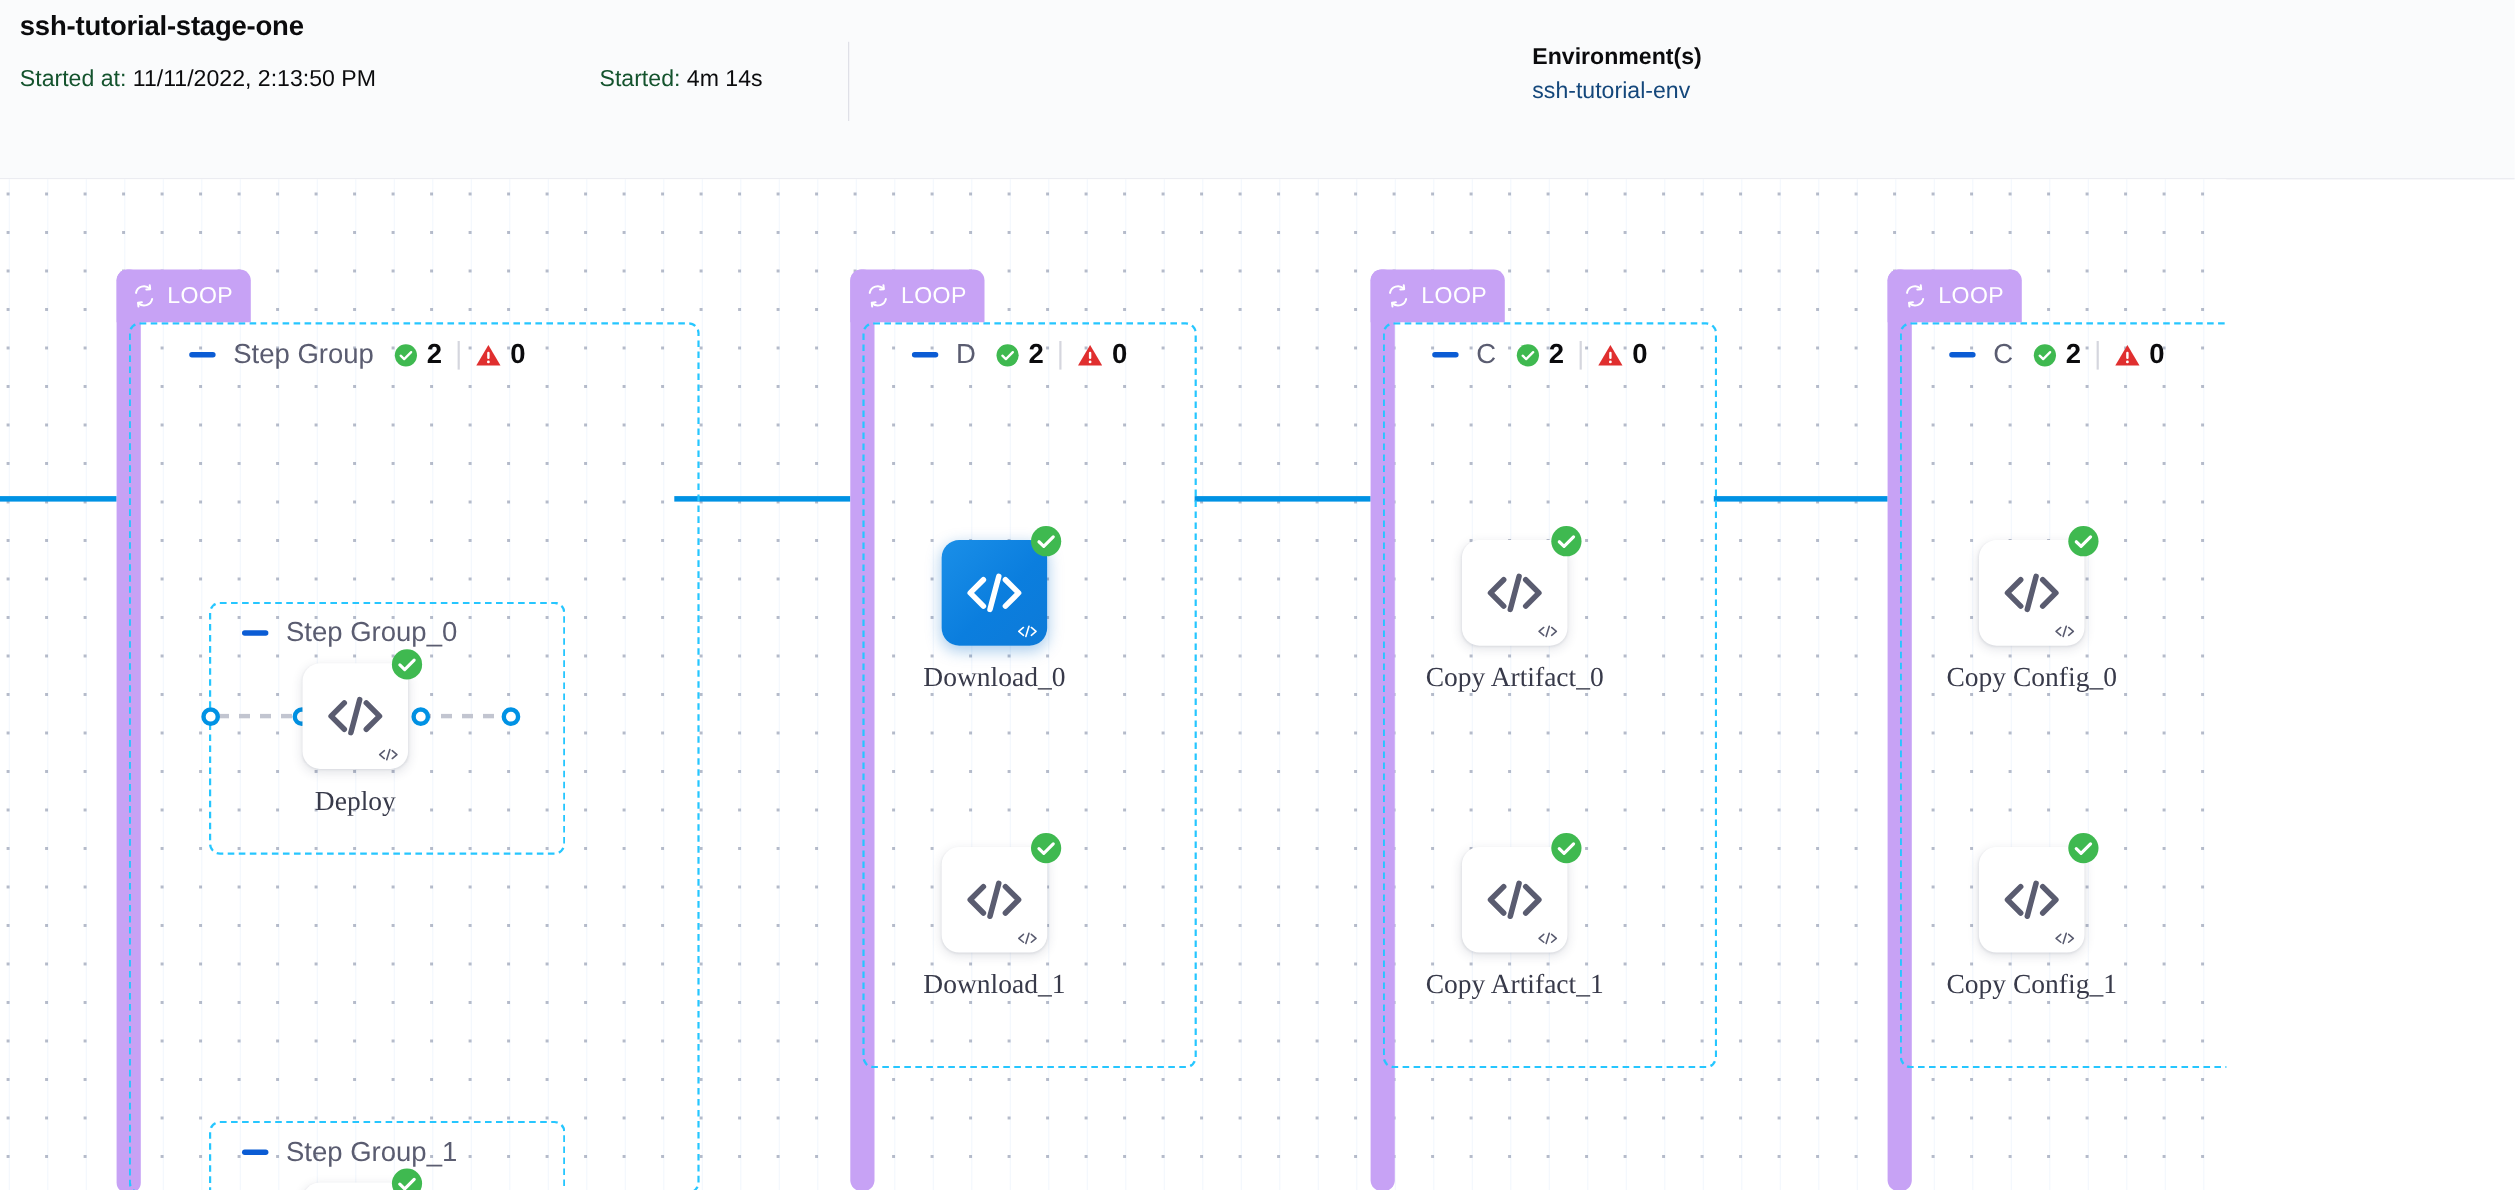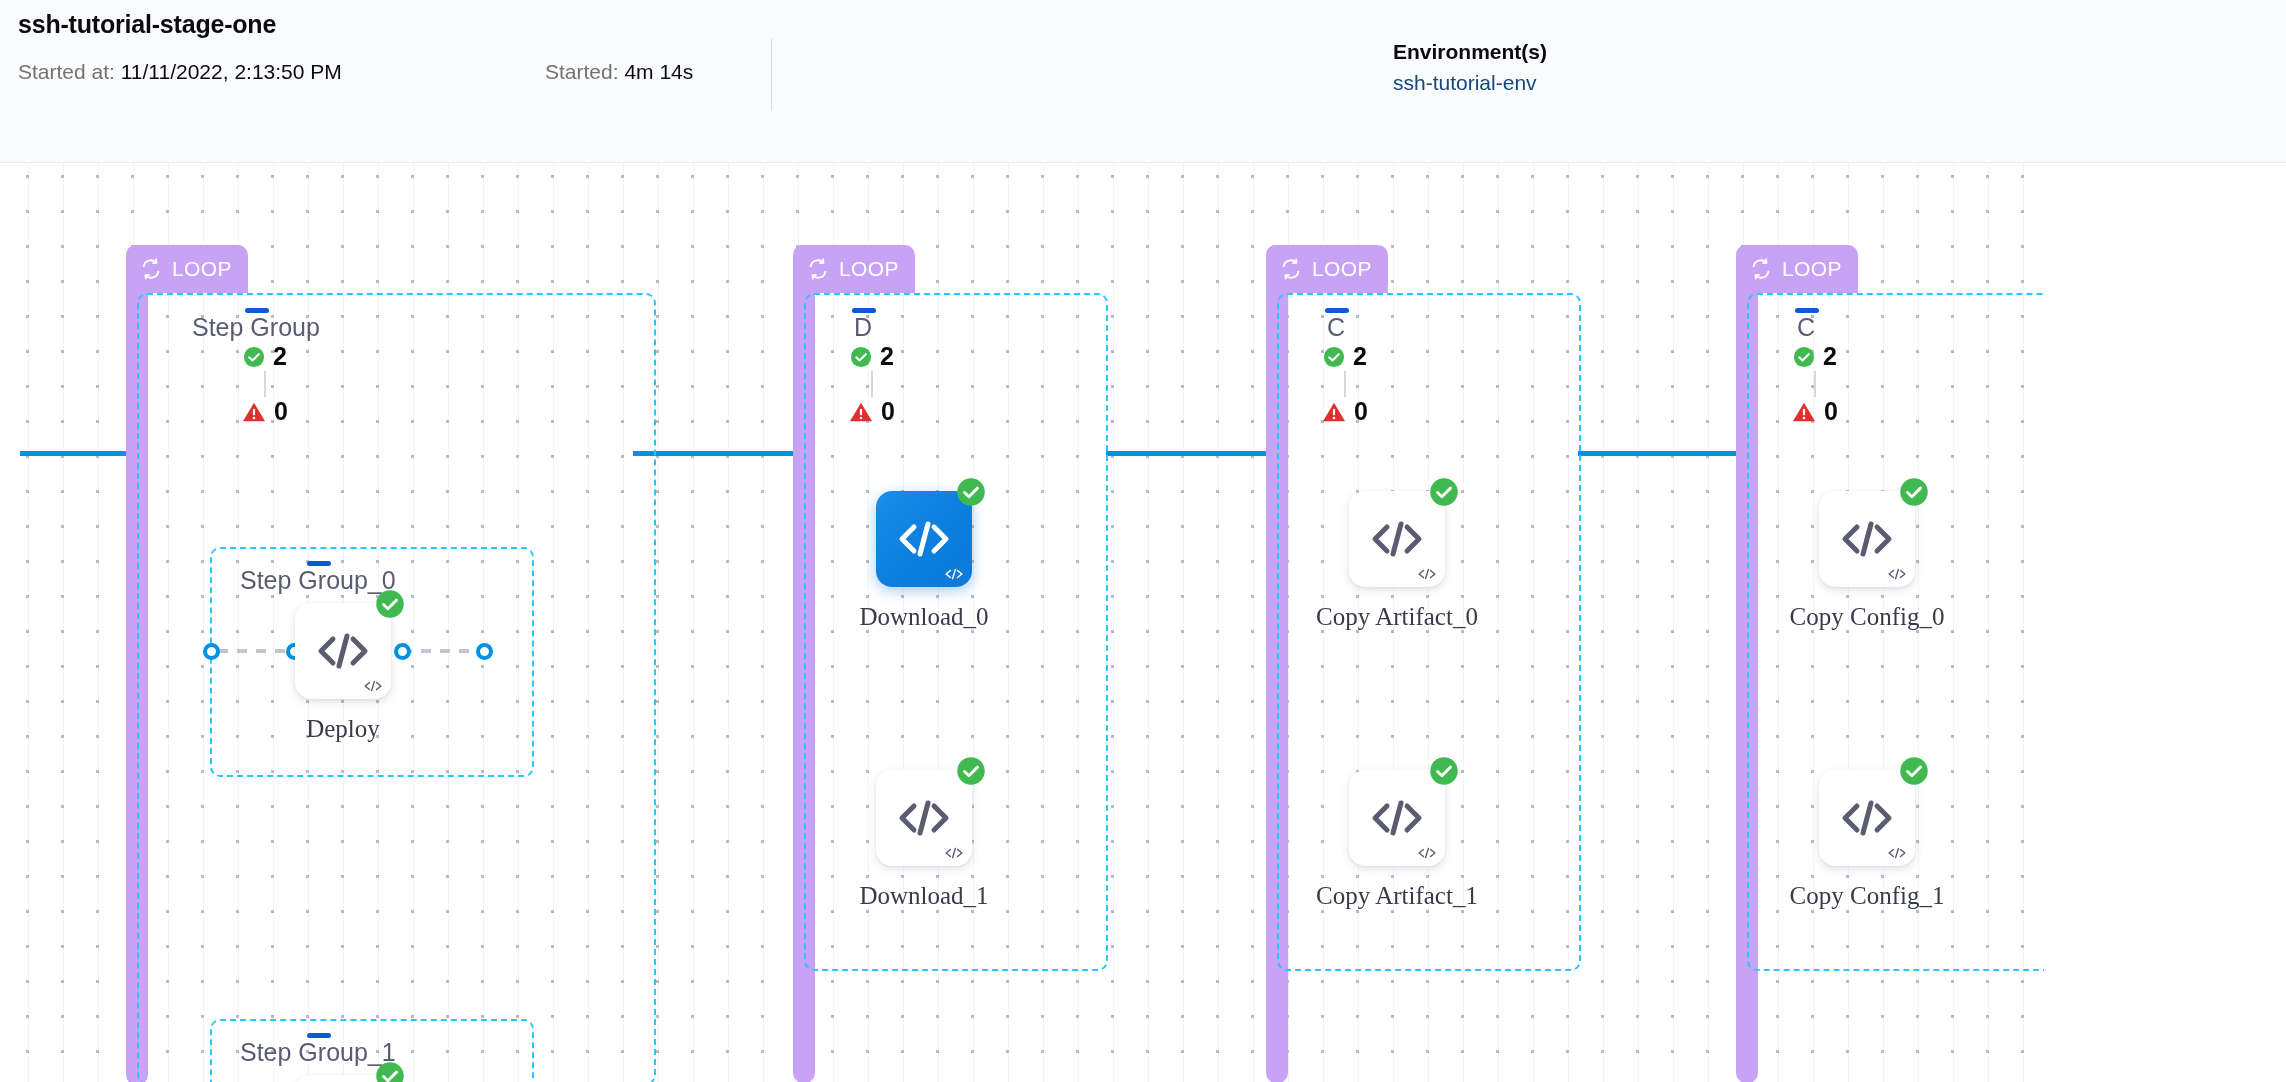--- a/index.html
+++ b/index.html
@@ -29,21 +29,21 @@
     color: #0b0b0d;
     letter-spacing: -0.2px;
   }
   .header-meta {
     position: absolute;
     left: 18px; top: 60px;
     font-size: 21px;
     color: #0b0b0d;
     white-space: nowrap;
   }
-  .meta-label { color: #737373; }
+  .meta-label { color: #14532d; }
   .header-duration {
     position: absolute;
     left: 545px; top: 60px;
     font-size: 21px;
     color: #0b0b0d;
     white-space: nowrap;
   }
   .header-divider {
     position: absolute;
     left: 771px; top: 38px;
@@ -74,21 +74,20 @@
     height: 919px;
     background-color: #ffffff;
     background-image:
       repeating-linear-gradient(to right,
         rgba(120,170,235,0.10) 0px, rgba(120,170,235,0.10) 1px,
         rgba(0,0,0,0) 1px, rgba(0,0,0,0) 35px),
       radial-gradient(circle at 1.5px 1.5px, #b6bbc9 1.5px, rgba(0,0,0,0) 1.6px);
     background-size: 35px 100%, 35px 35px;
     background-position: 8px 0, 6px 12px;
     overflow: hidden;
-    margin-left: 20px;
   }
 
   
   .spine {
     position: absolute;
     height: 5px;
     background: #0092e4;
     top: 288px;
   }
 
@@ -127,21 +126,20 @@
     border-radius: 10px;
     background: rgba(255,255,255,0.0);
   }
 
   
   .group-head {
     position: absolute;
     display: flex;
     align-items: center;
     white-space: nowrap;
-    flex-direction: column;
   }
   .collapse-dash {
     width: 24px; height: 5px;
     border-radius: 3px;
     background: #0b5cd4;
     margin-right: 16px;
     flex: 0 0 auto;
   }
   .group-name {
     font-size: 25px;

